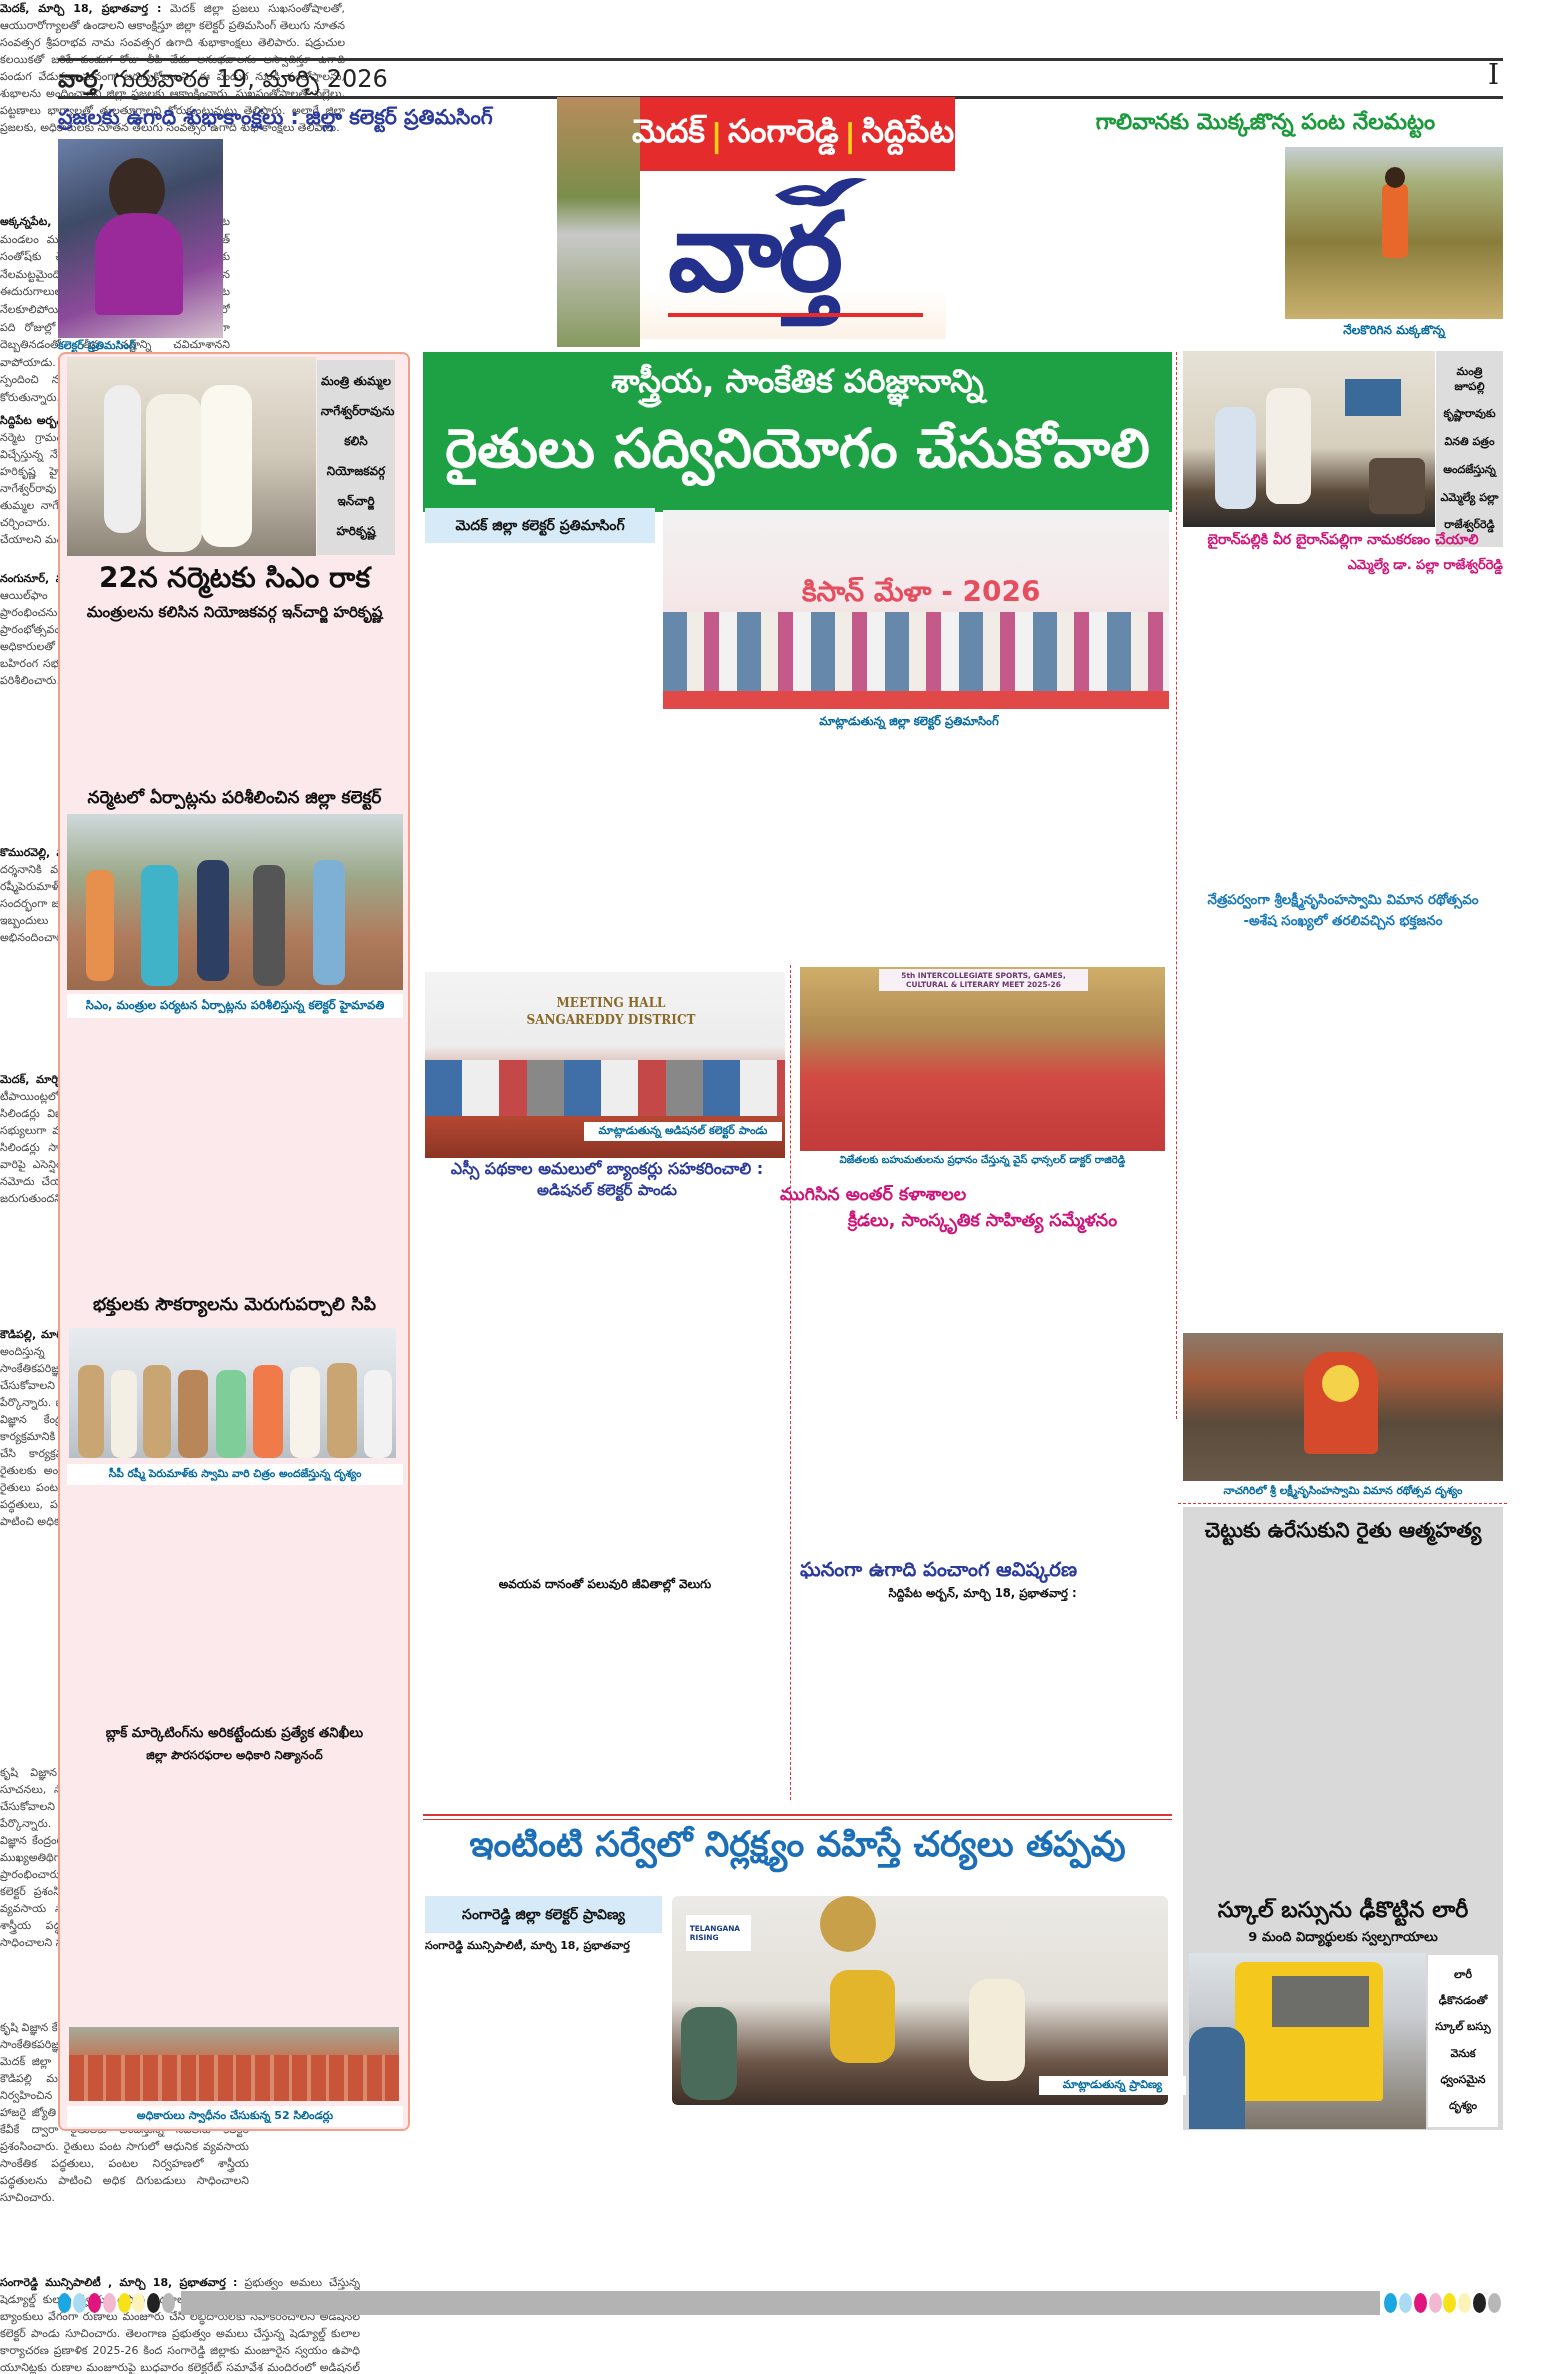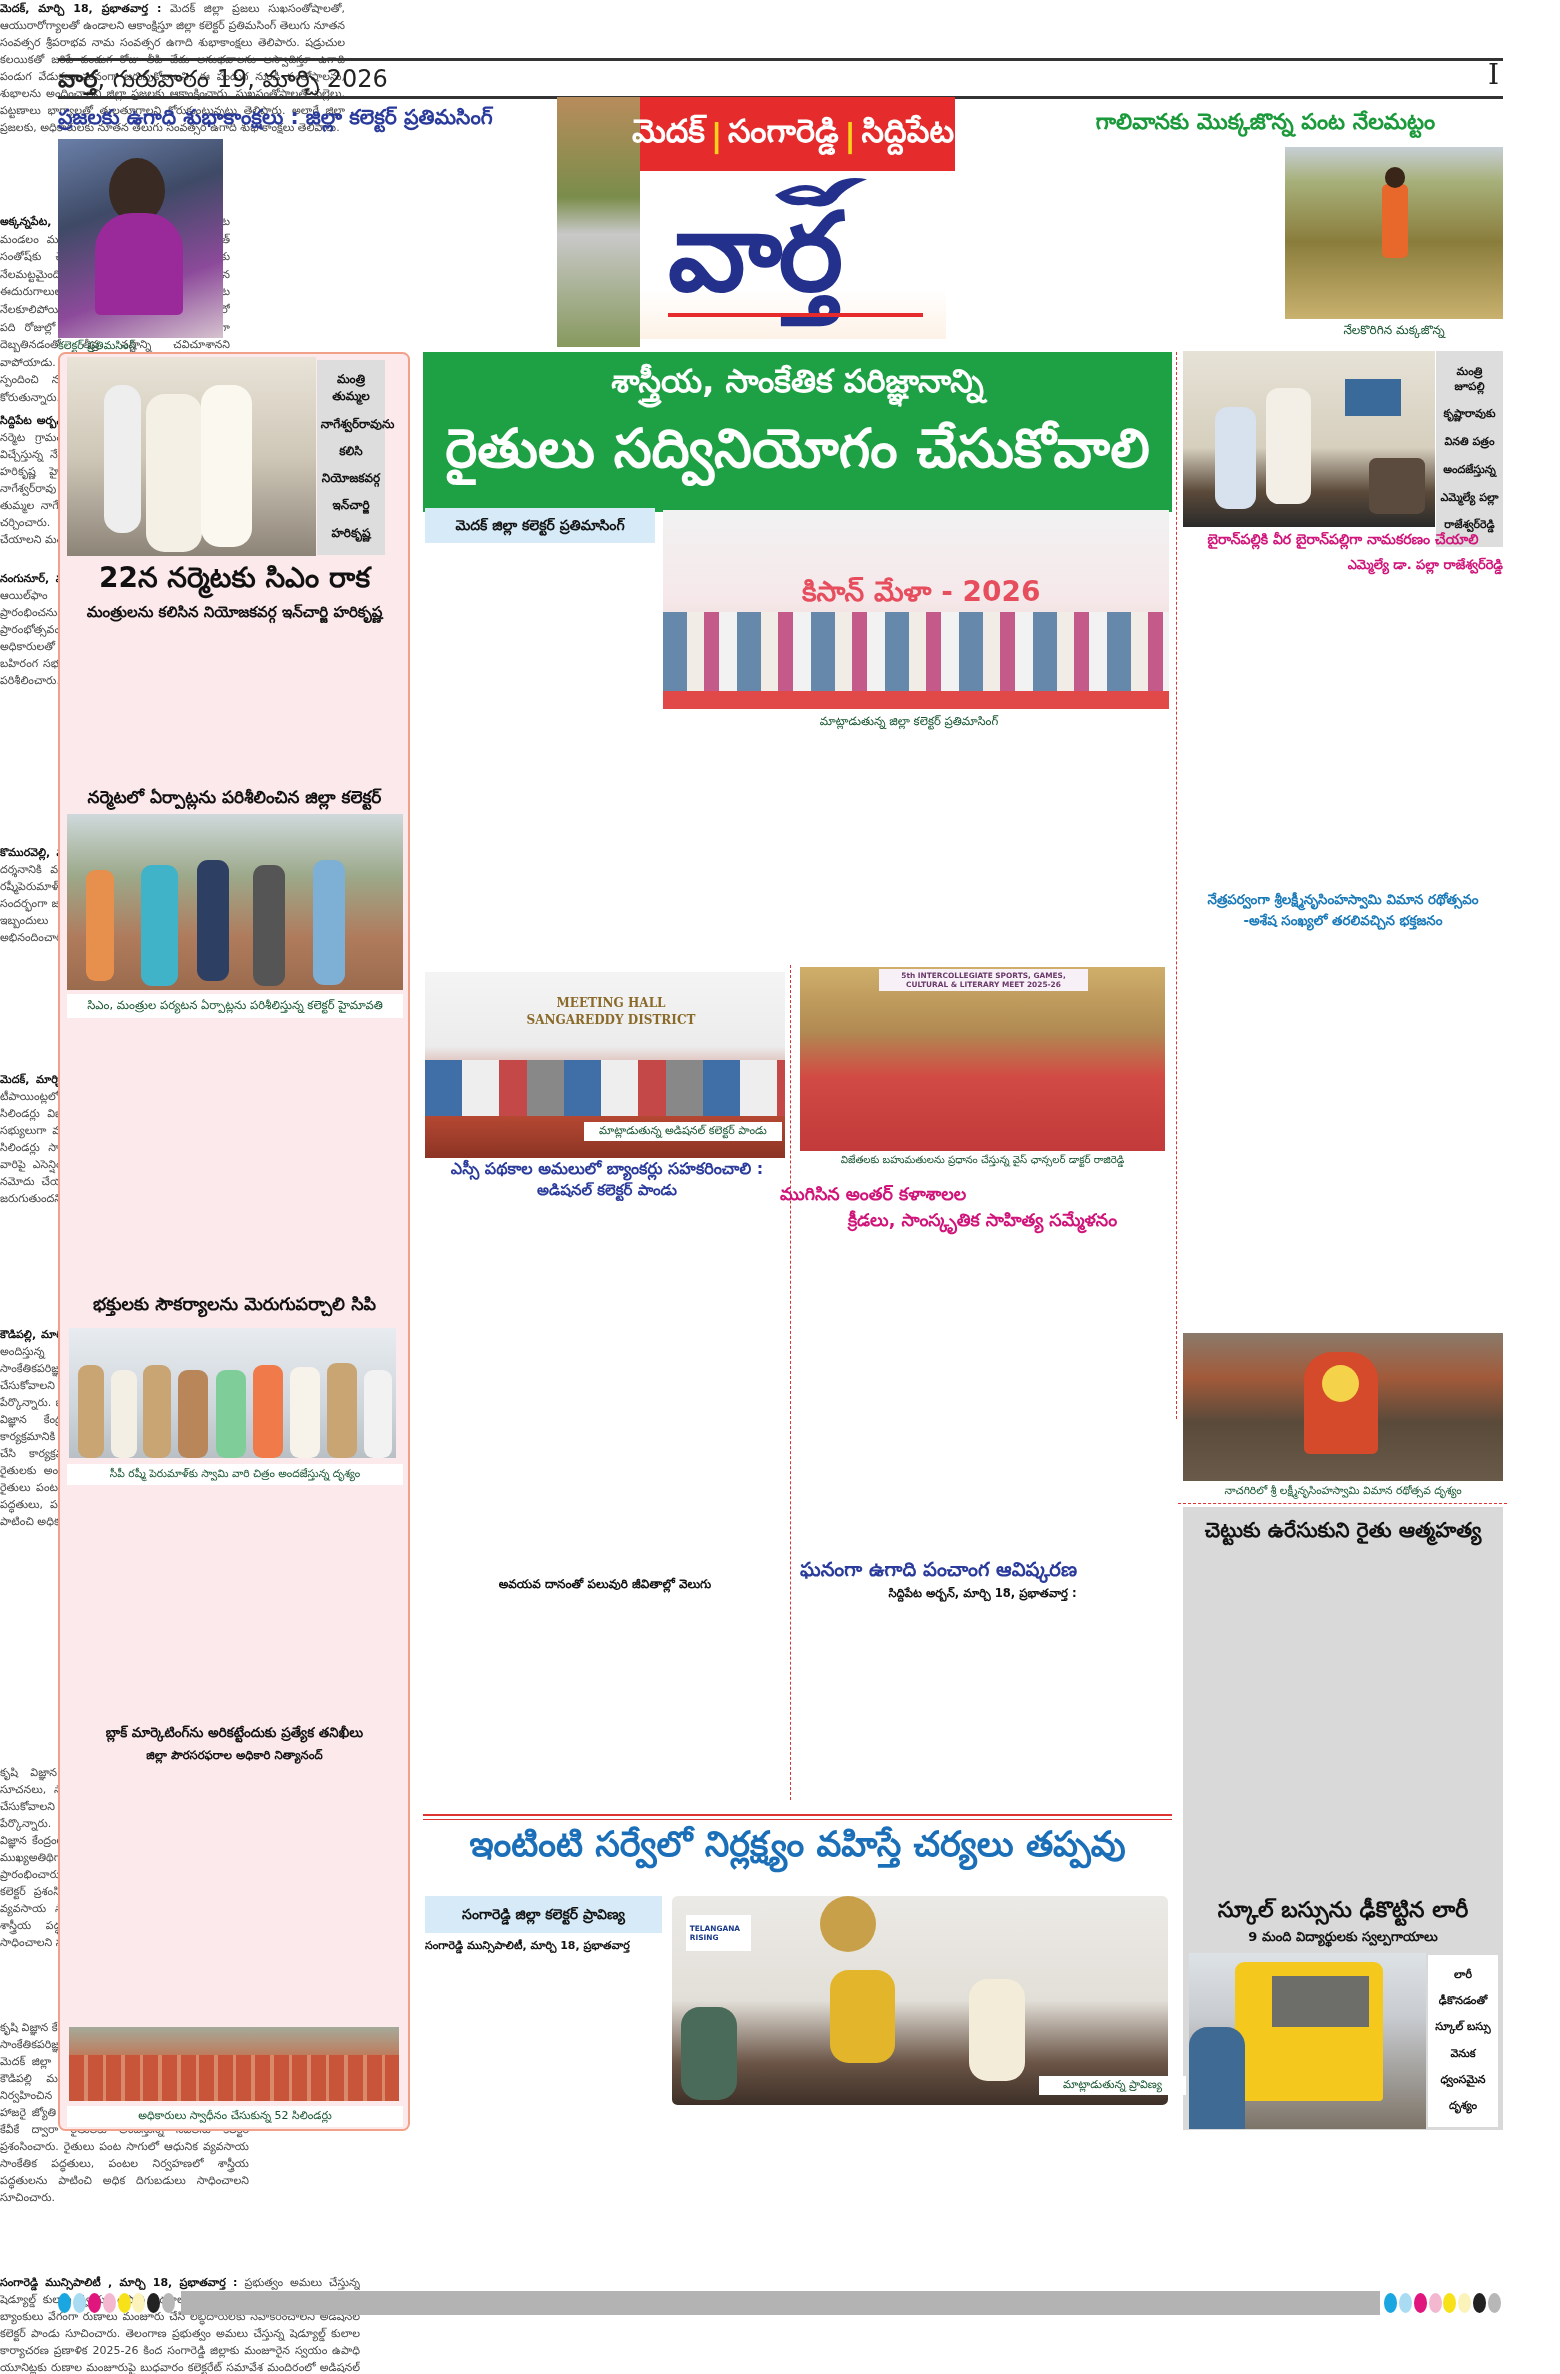--- a/index.html
+++ b/index.html
@@ -3,21 +3,21 @@
 <meta charset="utf-8">
 <style>
   *{box-sizing:border-box;margin:0;padding:0}
   html,body{width:1560px;height:2375px;background:#fff;overflow:hidden}
   body{font-family:"DejaVu Sans",sans-serif;color:#222;position:relative}
   .abs{position:absolute}
   .rule{position:absolute;background:#333}
   .txt{font-size:11.6px;line-height:17.6px;color:#444;text-align:justify}
   .txt b{color:#111}
   .photo{position:absolute;overflow:hidden}
-  .cap{position:absolute;font-size:13px;font-weight:normal;color:#14532d;text-align:center}
+  .cap{position:absolute;font-size:13px;font-weight:bold;color:#0369a1;text-align:center}
   .sideCap{position:absolute;background:#ddd;font-size:12px;font-weight:bold;color:#111;text-align:center;display:flex;flex-direction:column;justify-content:space-around;padding:7.4px 3.7px}
   .h-blue{color:#2a3b9b}
   .h-green{color:#1a9a3a}
   .h-pink{color:#d0147a}
   .h-teal{color:#1a7ab8}
   .h-dark{color:#111}
   .pinkbox{position:absolute;background:#fbe9ec;border:2.8px solid #f1a08a;border-radius:7.4px}
   .greybox{position:absolute;background:#d9d9d9}
   .dash-v{position:absolute;border-left:1.9px dashed #d33;width:0}
   .dot{display:inline-block;width:13px;height:20.4px;border-radius:50%;margin-right:1.9px}
@@ -74,21 +74,21 @@
 </div>
 <div class="cap" style="left:1285px;top:323px;width:218px;font-size:12px">నేలకొరిగిన మక్కజొన్న</div>
 
 <div class="pinkbox" style="left:58px;top:352px;width:352px;height:1779px"></div>
 
 <div class="photo" style="left:67px;top:357px;width:249px;height:199px;background:linear-gradient(180deg,#e9e3d8 0%,#cfc8b8 50%,#8d8478 100%)">
   <div style="position:absolute;left:37px;top:28px;width:37px;height:148px;background:#eee;border-radius:16.7px"></div>
   <div style="position:absolute;left:79px;top:37px;width:56px;height:158px;background:#f4f0e6;border-radius:18.6px"></div>
   <div style="position:absolute;left:134px;top:28px;width:51px;height:162px;background:#fbf8ef;border-radius:18.6px"></div>
 </div>
-<div class="sideCap" style="left:317px;top:360px;width:68px;height:195px">
+<div class="sideCap" style="left:317px;top:360px;width:78px;height:195px">
   <span>మంత్రి తుమ్మల</span>
   <span>నాగేశ్వర్‌రావును</span>
   <span>కలిసి</span>
   <span>నియోజకవర్గ</span>
   <span>ఇన్‌చార్జి</span>
   <span>హరికృష్ణ</span>
 </div>
 <div class="abs h-dark" style="left:65px;top:561px;width:339px;font-size:28px;font-weight:bold;text-align:center">22న నర్మెటకు సిఎం రాక</div>
 <div class="abs h-dark" style="left:65px;top:603px;width:339px;font-size:15px;font-weight:bold;text-align:center">మంత్రులను కలిసిన నియోజకవర్గ ఇన్‌చార్జి హరికృష్ణ</div>
 <div class="txt" style="left:67px;top:626px;width:334px;height:158px;overflow:hidden;font-size:11px;line-height:17px">

